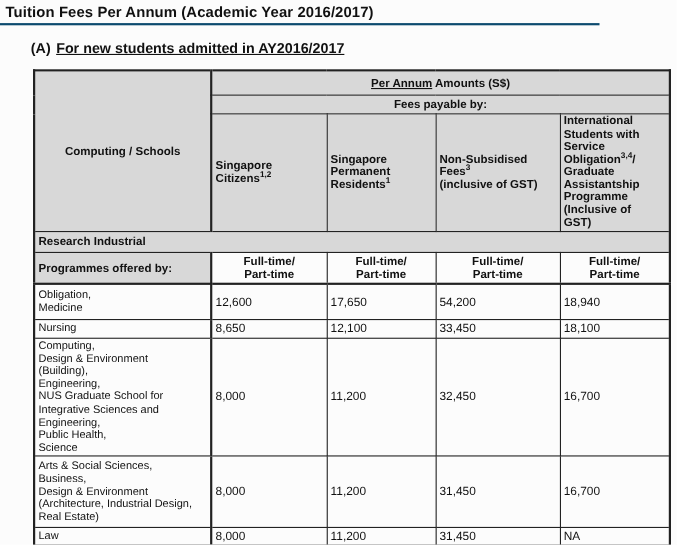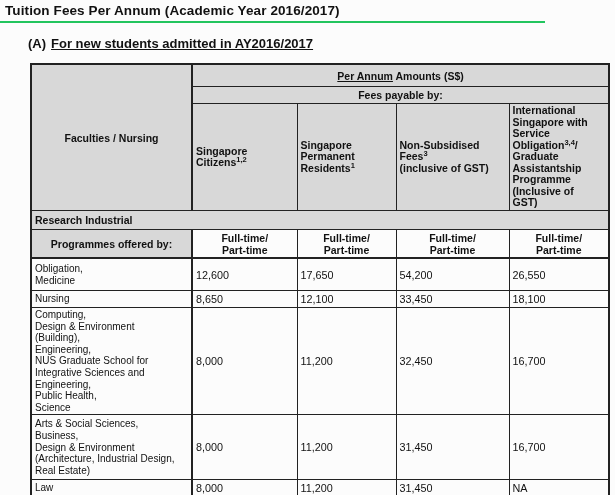--- a/index.html
+++ b/index.html
@@ -16,21 +16,21 @@
     background: var(--page-bg);
     color: var(--text);
     font-family: "Liberation Sans", sans-serif;
     position: relative;
   }
   .doc-title {
     font-weight: bold;
     font-size: 13.5px;
     padding: 3px 0 3px 5px;
     width: 540px;
-    border-bottom: 2px solid #22c55e;
+    border-bottom: 2px solid #0c4a6e;
     letter-spacing: 0.1px;
   }
   .section-heading {
     margin: 13px 0 0 28px;
     font-weight: bold;
     font-size: 13px;
   }
   .section-heading .sec-title {
     text-decoration: underline;
     margin-left: 5px;
@@ -52,21 +52,21 @@
     overflow: hidden;
   }
   .hdr { background: var(--header-bg); font-weight: bold; margin-top: 31px; }
   .center { text-align: center; }
   .pre { white-space: pre-line; }
   .faculties { text-align: center; border-right-width: 2px !important; }
   .colname { padding-left: 8px; line-height: 11.5px; }
   .u { text-decoration: underline; }
   sup { font-size: 7.5px; vertical-align: super; line-height: 0; }
   .research { padding-left: 5px; }
-  .offered { vertical-align: bottom; padding-left: 5px; border-right-width: 2px !important; text-align: center; }
+  .offered { vertical-align: bottom; padding-left: 5px; border-right-width: 2px !important; }
   .r5 td { border-bottom-width: 2px !important; }
   .r1 td { height: 19px; }
   .r2 td { height: 14px; }
   .r3 td { height: 104px; }
   .r4 td { height: 16px; }
   .r5 td { height: 25px; }
   .prog {
     white-space: pre-line;
     font-size: 10px;
     line-height: 11.6px;
@@ -98,39 +98,39 @@
     <colgroup>
       <col style="width:161px">
       <col style="width:105px">
       <col style="width:99px">
       <col style="width:113px">
       <col style="width:100px">
     </colgroup>
 
     <tbody>
         <tr class="r1">
-      <td class="hdr faculties" rowspan="3">Faculties / Nursing</td>
+      <td class="hdr faculties" rowspan="3">Computing / Schools</td>
       <td class="hdr center" colspan="4"><span class="u">Per Annum</span><span> Amounts (S$)</span></td>
     </tr>
 
     <tr class="r2">
       <td class="hdr center" colspan="4">Fees payable by:</td>
     </tr>
 
     <tr class="r3">
       <td class="hdr colname"><span class="pre">Singapore
 Citizens</span><sup>1,2</sup><span class="pre"></span></td>
       <td class="hdr colname"><span class="pre">Singapore
 Permanent
 Residents</span><sup>1</sup><span class="pre"></span></td>
       <td class="hdr colname"><span class="pre">Non-Subsidised
 Fees</span><sup>3</sup><span class="pre">
 (inclusive of GST)</span></td>
       <td class="hdr colname"><span class="pre">International
-Singapore with
+Students with
 Service
 Obligation</span><sup>3,4</sup><span class="pre">/
 Graduate
 Assistantship
 Programme
 (Inclusive of
 GST)</span></td>
     </tr>
 
     <tr class="r4">
@@ -148,21 +148,21 @@
       <td class="sched center pre">Full-time/
 Part-time</td>
     </tr>
 
     <tr class="row-dentistry">
       <td class="prog">Obligation,
 Medicine</td>
       <td class="num vtop">12,600</td>
       <td class="num vtop">17,650</td>
       <td class="num vtop">54,200</td>
-      <td class="num vtop">26,550</td>
+      <td class="num vtop">18,940</td>
     </tr>
 
     <tr class="row-nursing">
       <td class="prog">Nursing</td>
       <td class="num">8,650</td>
       <td class="num">12,100</td>
       <td class="num">33,450</td>
       <td class="num">18,100</td>
     </tr>
 

